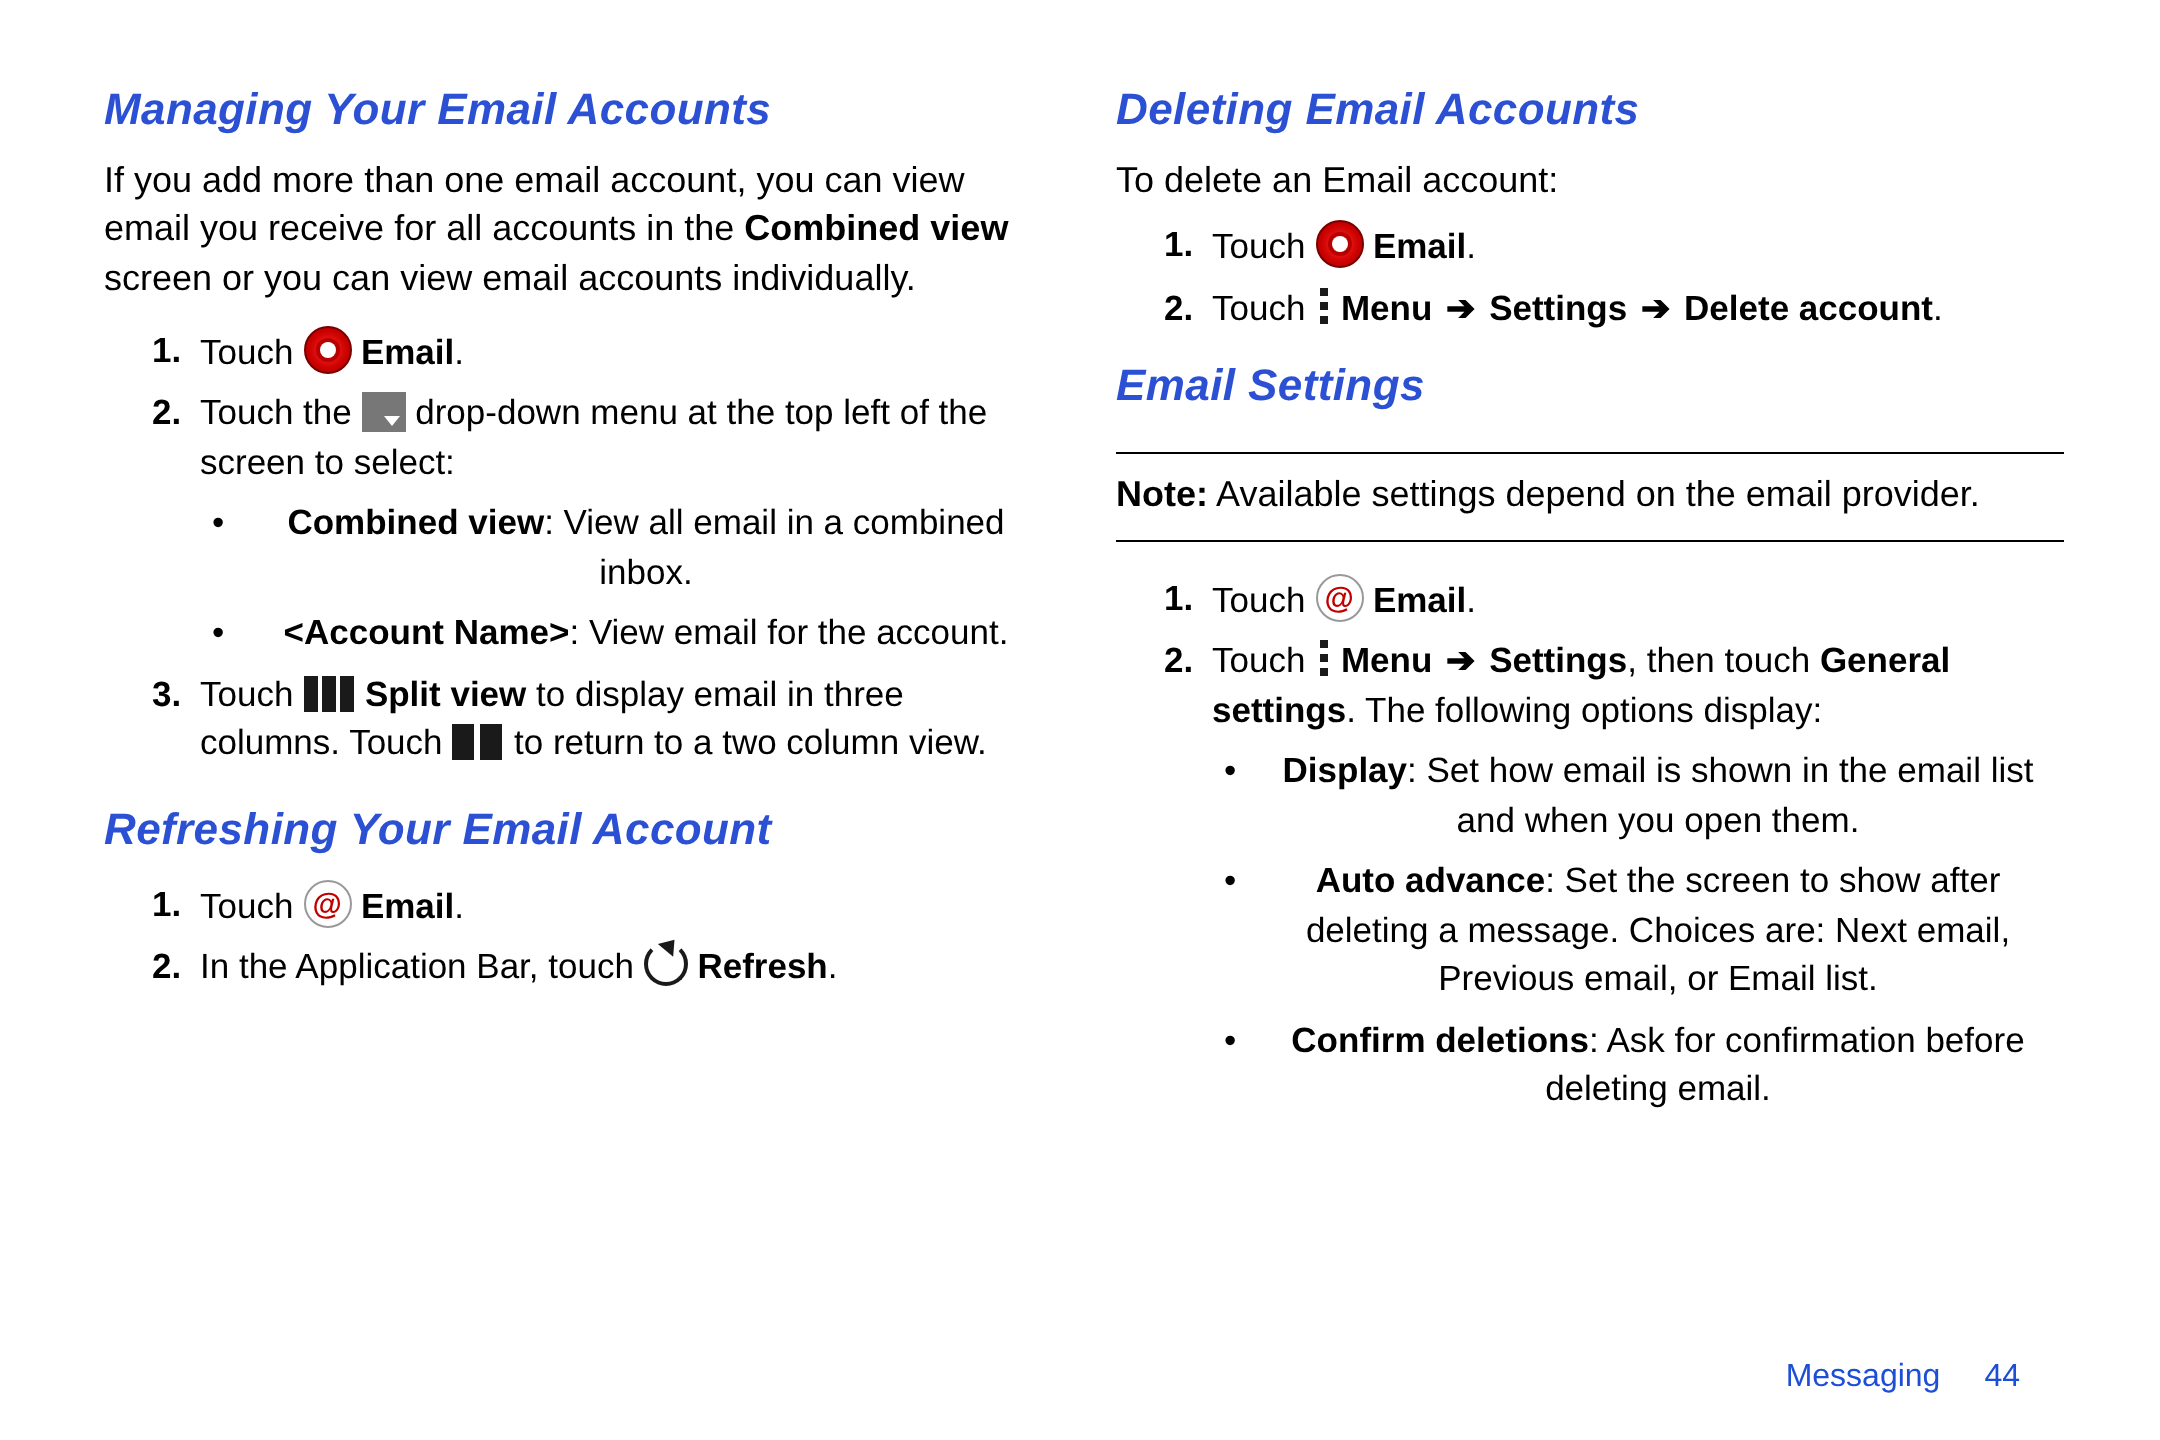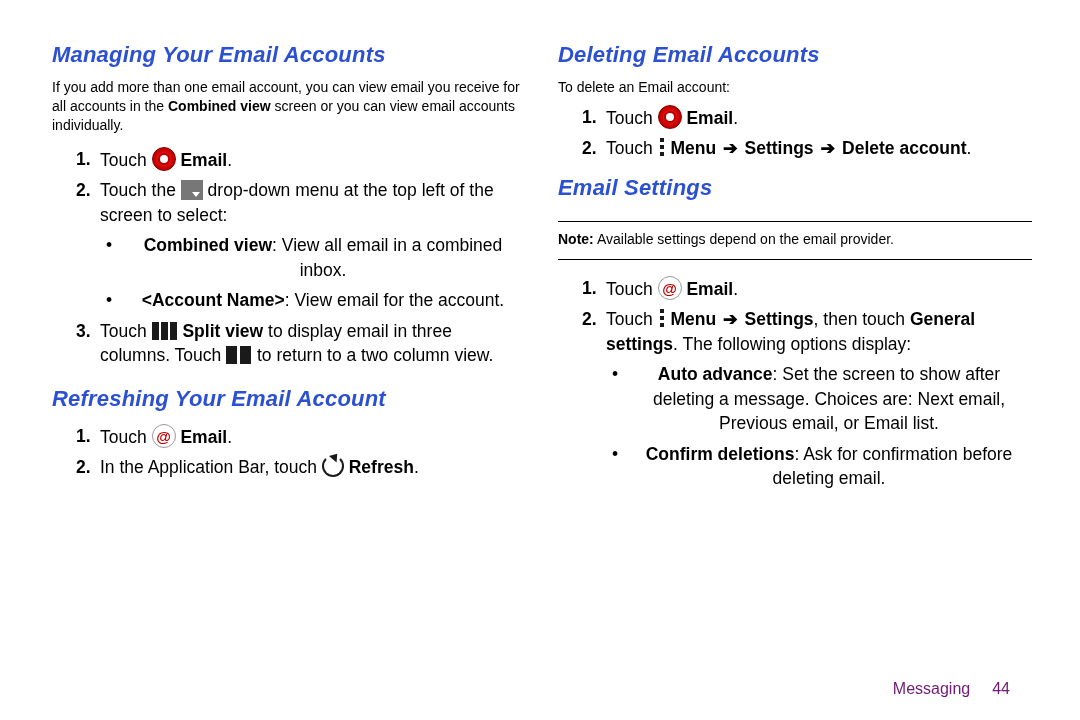--- a/index.html
+++ b/index.html
@@ -26,21 +26,21 @@
   }
   h2.section {
     color: #2b50d3;
     font-style: italic;
     font-weight: bold;
     font-size: 22px;
     margin: 4px 0 10px 0;
     letter-spacing: 0.2px;
   }
   p.body {
-    font-size: 14px;
+    font-size: 18px;
     margin: 0 0 10px 0;
     line-height: 1.35;
   }
   ol {
     list-style: none;
     padding: 0;
     margin: 2px 0 0 24px;
   }
   ol > li {
     position: relative;
@@ -153,21 +153,21 @@
   }
   hr.note-rule {
     border: none; border-top: 1.5px solid #000;
     margin: 10px 0 8px 0;
   }
   .footer {
     position: absolute;
     right: 70px;
     bottom: 22px;
     font-size: 16px;
-    color: #701a75;
+    color: #1d4ed8;
   }
   .footer .chap { margin-right: 22px; }
   .arrow { display: inline-block; padding: 0 2px; }
 </style>
 </head>
 <body>
 
 <div class="page">
 
   <div class="col">
@@ -218,20 +218,21 @@
     <hr class="note-rule">
     <p class="body" style="margin:0"><b>Note:</b><span> Available settings depend on the email provider.</span></p>
     <hr class="note-rule">
     <ol style="margin-top:8px">
       <li><span class="num">1.</span>
         <span>Touch </span><span class="icon email-icon-box"></span>&nbsp;<b>Email</b><span>.</span>
       </li>
       <li><span class="num">2.</span>
         <span>Touch </span><span class="menu-icon"></span>&nbsp;<b>Menu</b> <b class="arrow">➔</b> <b>Settings</b><span>, then touch </span><b>General settings</b><span>. The following options display:</span>
         <ul class="bullets">
+          <li><b>Display</b><span>: Set how email is shown in the email list and when you open them.</span></li>
           <li><b>Auto advance</b><span>: Set the screen to show after deleting a message. Choices are: Next email, Previous email, or Email list.</span></li>
           <li><b>Confirm deletions</b><span>: Ask for confirmation before deleting email.</span></li>
         </ul>
       </li>
     </ol>
   </div>
 </div>
 
 <div class="footer">
   <span class="chap">Messaging</span><span>44</span>

